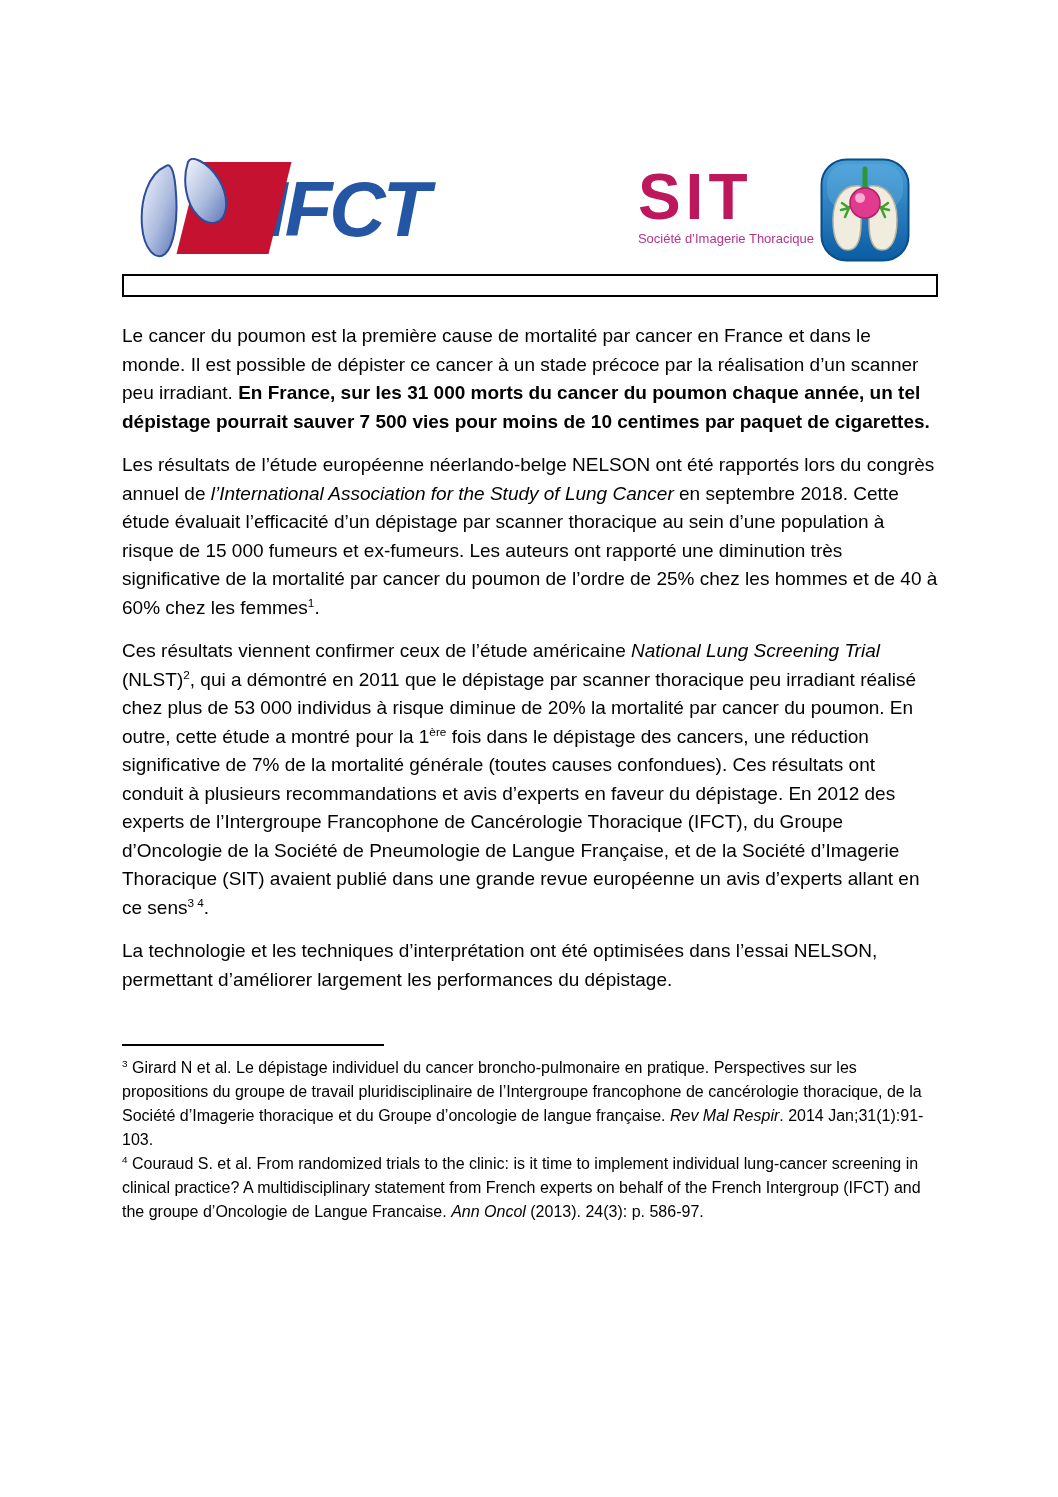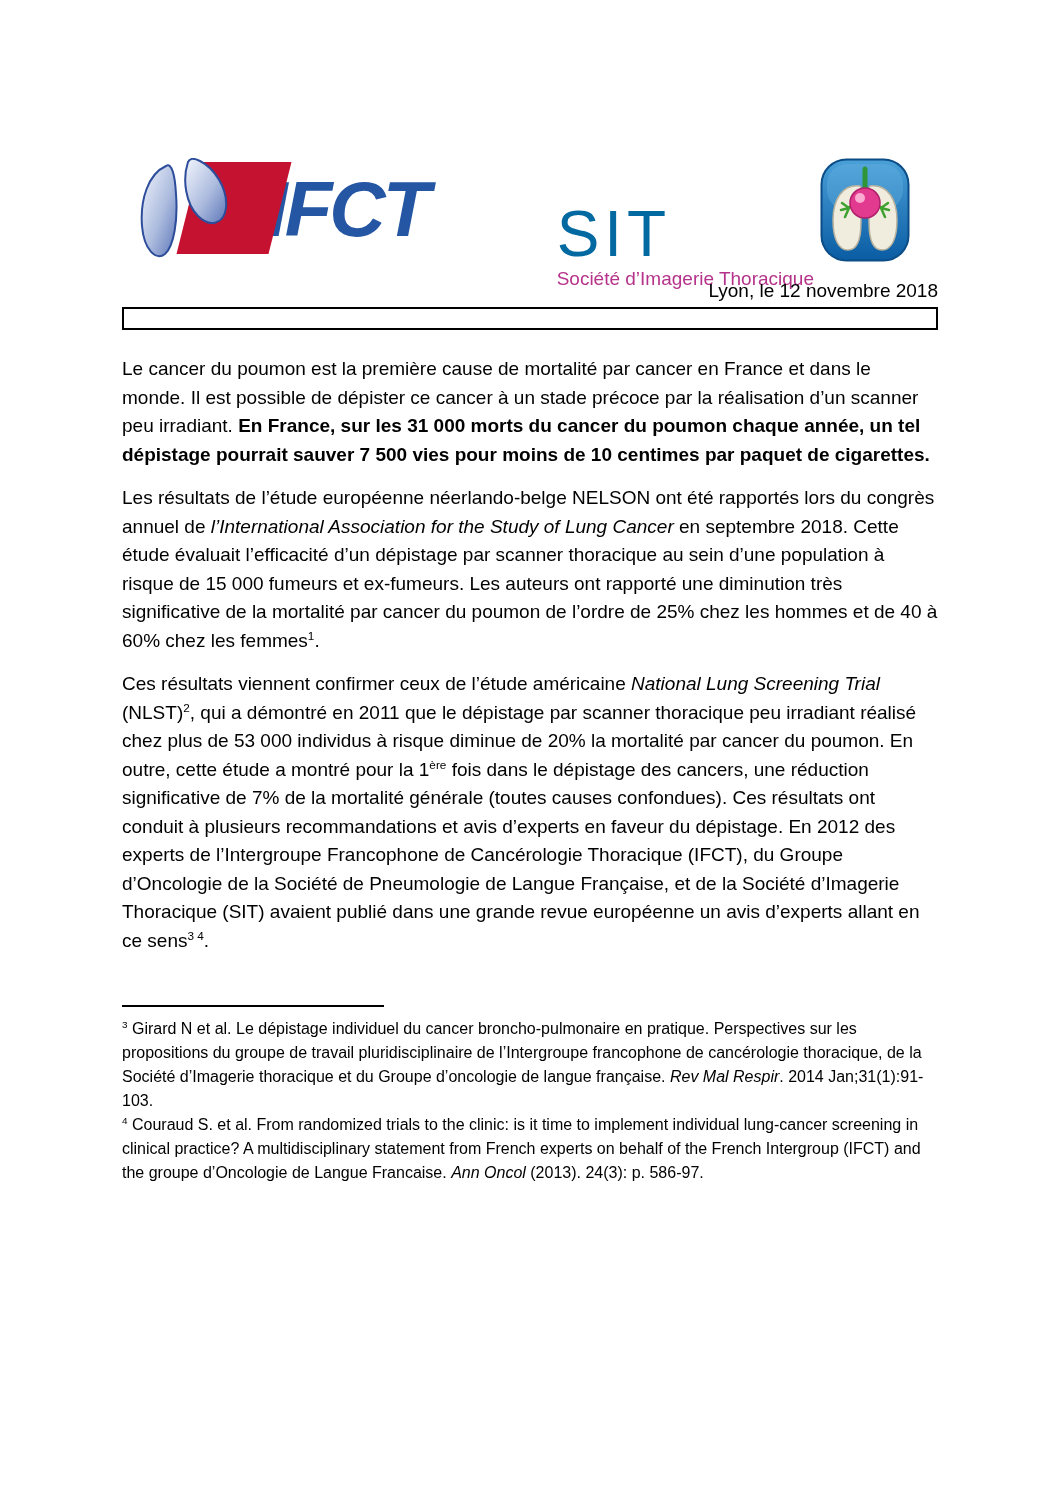--- a/index.html
+++ b/index.html
@@ -36,24 +36,24 @@
   }
   .ifct-lungs { position: absolute; left: 0; top: 0; }
   .ifct-text {
     font-size: 78px; font-weight: bold; font-style: italic;
     color: #2456a4; letter-spacing: -3px; line-height: 100px;
     margin-left: -16px;
   }
   .sit-logo { display: flex; align-items: flex-start; margin-right: 28px; }
   .sit-left { display: flex; flex-direction: column; align-items: flex-start; padding-top: 8px; }
   .sit-text {
-    font-size: 64px; font-weight: normal; color: #0369a1;
-    letter-spacing: 5px; line-height: 62px; margin-top: 37px;
+    font-size: 64px; font-weight: bold; color: #be185d;
+    letter-spacing: 5px; line-height: 62px;
   }
-  .sit-subtitle { font-size: 19px; color: #b5338a; margin-top: 3px; white-space: nowrap; }
+  .sit-subtitle { font-size: 13px; color: #b5338a; margin-top: 3px; white-space: nowrap; }
   .sit-icon { margin-left: 6px; }
 
   
   .date-line { text-align: right; font-size: 19px; margin: 6px 0 5px 0; }
   .title-box {
     border: 2px solid #000;
     padding: 8px 12px 11px 12px;
     text-align: center;
     font-weight: bold;
     font-size: 19px;
@@ -117,29 +117,29 @@
           <path d="M40 28 C22 26 13 42 13 62 C13 82 19 92 28 92 C38 92 41 80 41 64 L41 36 C41 30 41 28 40 28 Z" fill="#f1edde" stroke="#b7b19d" stroke-width="1.5"></path>
           <path d="M50 28 C68 26 77 42 77 62 C77 82 71 92 62 92 C52 92 49 80 49 64 L49 36 C49 30 49 28 50 28 Z" fill="#f1edde" stroke="#b7b19d" stroke-width="1.5"></path>
           <path d="M36 42 L29 50 M29 50 L22 45 M29 50 L21 52 M29 50 L25 59" stroke="#3fa12f" stroke-width="2.5" fill="none" stroke-linecap="round"></path>
           <path d="M54 42 L61 50 M61 50 L68 45 M61 50 L69 52 M61 50 L65 59" stroke="#3fa12f" stroke-width="2.5" fill="none" stroke-linecap="round"></path>
           <circle cx="45" cy="45" r="15" fill="#e23a8e" stroke="#b01f6b" stroke-width="1.5"></circle>
           <circle cx="40" cy="40" r="5" fill="#ffc0de" opacity="0.85"></circle>
         </svg>
       </div>
     </div>
 
-    <p class="date-line">Lyon, le 12 novembre 2018</p>
 
     <div class="title-box">
     </div>
 
     <div class="body-text">
       <p class="para"><span>Le cancer du poumon est la première cause de mortalité par cancer en France et dans le monde. Il est possible de dépister ce cancer à un stade précoce par la réalisation d’un scanner peu irradiant. </span><span class="b">En France, sur les 31 000 morts du cancer du poumon chaque année, un tel dépistage pourrait sauver 7 500 vies pour moins de 10 centimes par paquet de cigarettes.</span></p>
       <p class="para"><span>Les résultats de l’étude européenne néerlando-belge NELSON ont été rapportés lors du congrès annuel de </span><span class="i">l’International Association for the Study of Lung Cancer</span><span> en septembre 2018. Cette étude évaluait l’efficacité d’un dépistage par scanner thoracique au sein d’une population à risque de 15 000 fumeurs et ex-fumeurs. Les auteurs ont rapporté une diminution très significative de la mortalité par cancer du poumon de l’ordre de 25% chez les hommes et de 40 à 60% chez les femmes</span><sup>1</sup><span>.</span></p>
       <p class="para"><span>Ces résultats viennent confirmer ceux de l’étude américaine </span><span class="i">National Lung Screening Trial</span><span> (NLST)</span><sup>2</sup><span>, qui a démontré en 2011 que le dépistage par scanner thoracique peu irradiant réalisé chez plus de 53 000 individus à risque diminue de 20% la mortalité par cancer du poumon. En outre, cette étude a montré pour la 1</span><sup>ère</sup><span> fois dans le dépistage des cancers, une réduction significative de 7% de la mortalité générale (toutes causes confondues). Ces résultats ont conduit à plusieurs recommandations et avis d’experts en faveur du dépistage. En 2012 des experts de l’Intergroupe Francophone de Cancérologie Thoracique (IFCT), du Groupe d’Oncologie de la Société de Pneumologie de Langue Française, et de la Société d’Imagerie Thoracique (SIT) avaient publié dans une grande revue européenne un avis d’experts allant en ce sens</span><sup>3 4</sup><span>.</span></p>
+      <p class="para"><span>La technologie et les techniques d’interprétation ont été optimisées dans l’essai NELSON, permettant d’améliorer largement les performances du dépistage.</span></p>
     </div>
 
     <hr class="footnote-rule">
 
     <div class="footnotes">
       <p class="footnote"><sup>3</sup><span> Girard N et al. Le dépistage individuel du cancer broncho-pulmonaire en pratique. Perspectives sur les propositions du groupe de travail pluridisciplinaire de l’Intergroupe francophone de cancérologie thoracique, de la Société d’Imagerie thoracique et du Groupe d’oncologie de langue française. </span><span class="i">Rev Mal Respir</span><span>. 2014 Jan;31(1):91-103.</span></p>
       <p class="footnote"><sup>4</sup><span> Couraud S. et al. From randomized trials to the clinic: is it time to implement individual lung-cancer screening in clinical practice? A multidisciplinary statement from French experts on behalf of the French Intergroup (IFCT) and the groupe d’Oncologie de Langue Francaise. </span><span class="i">Ann Oncol</span><span> (2013). 24(3): p. 586-97.</span></p>
     </div>
 
   </div>

